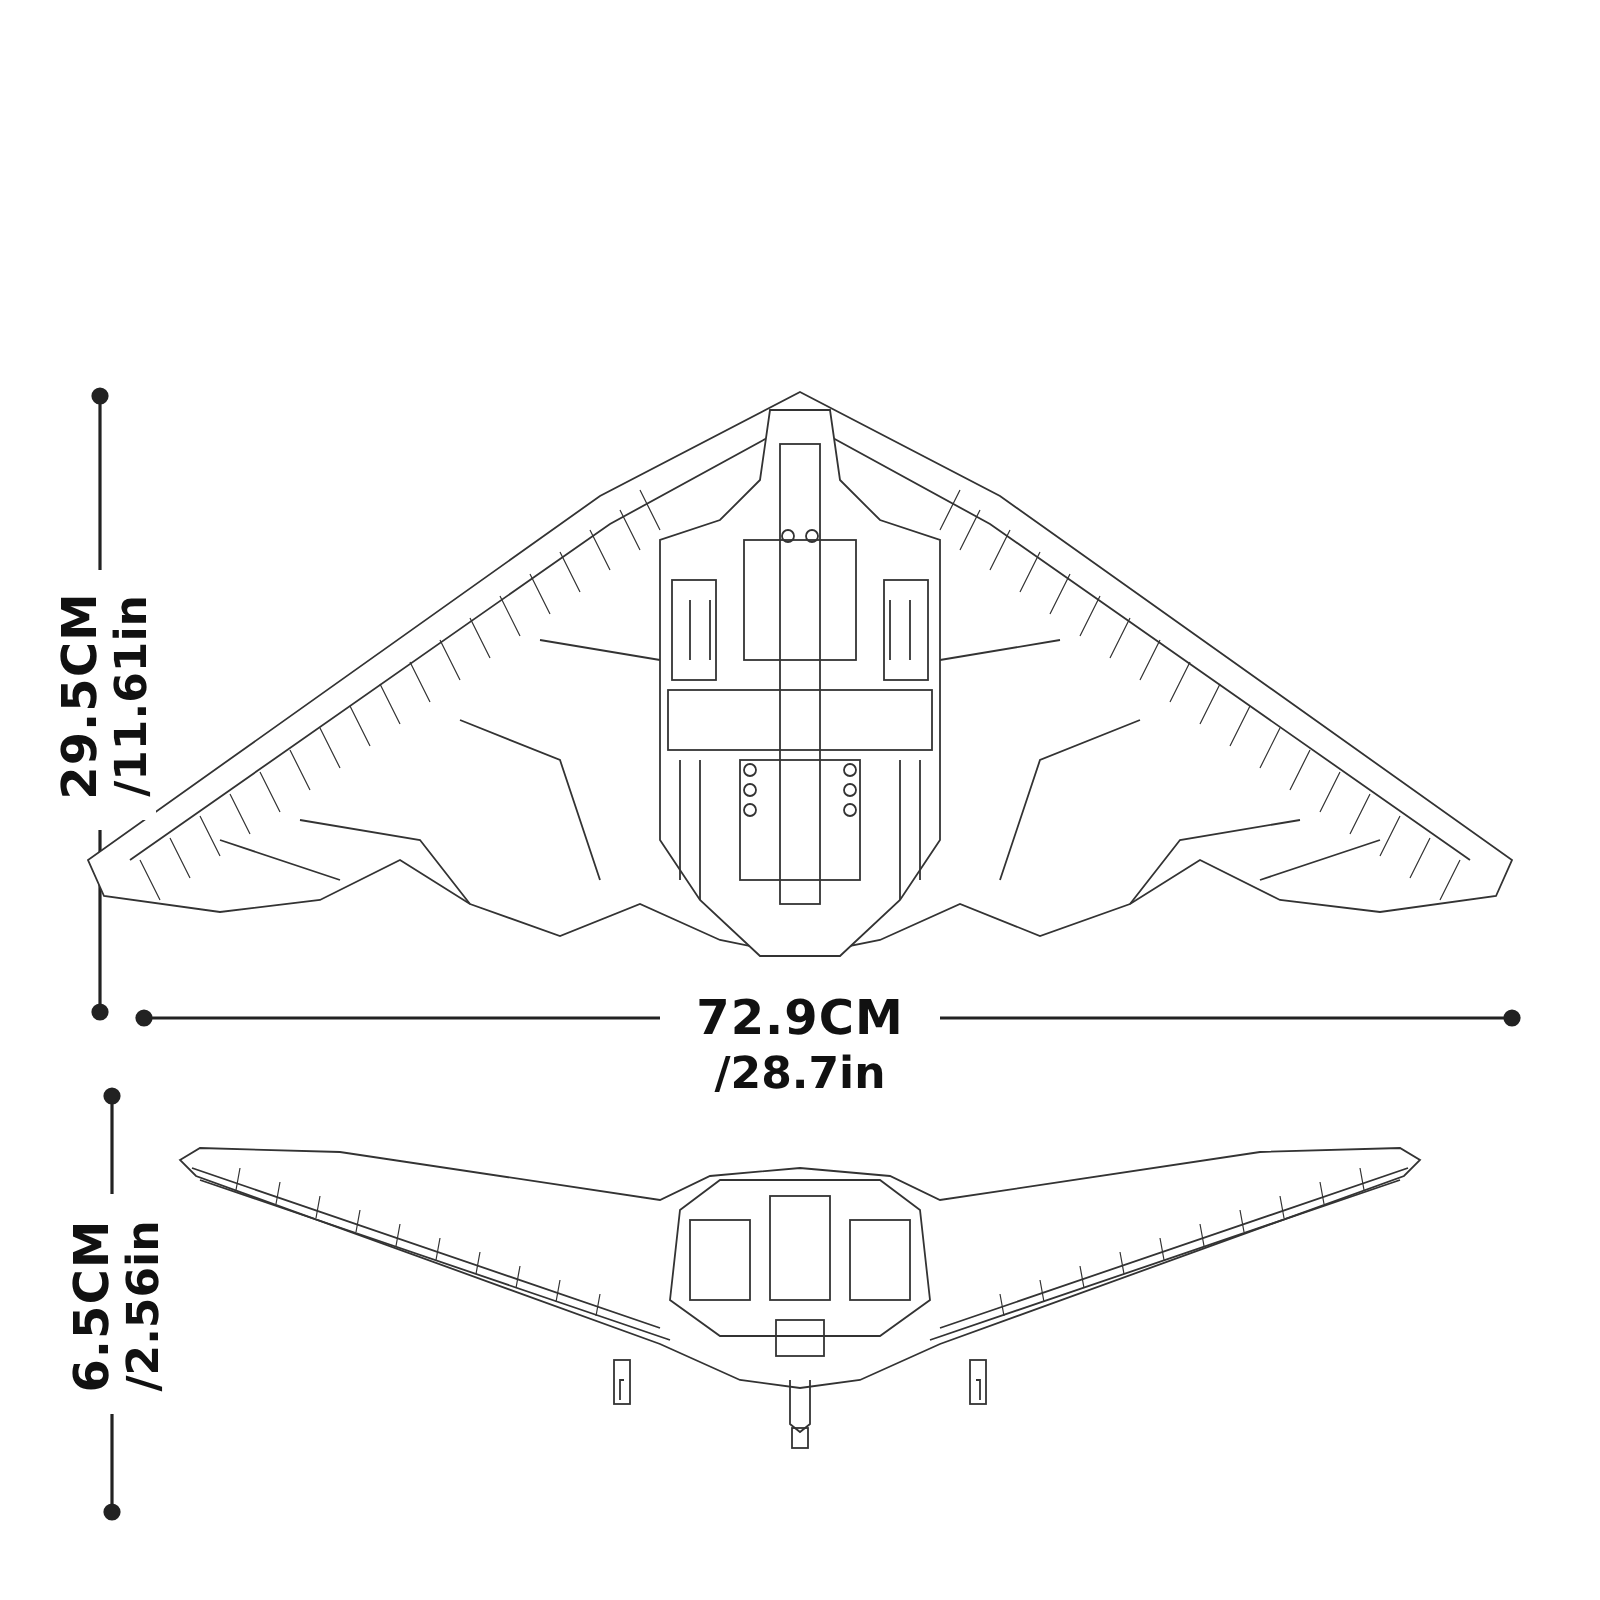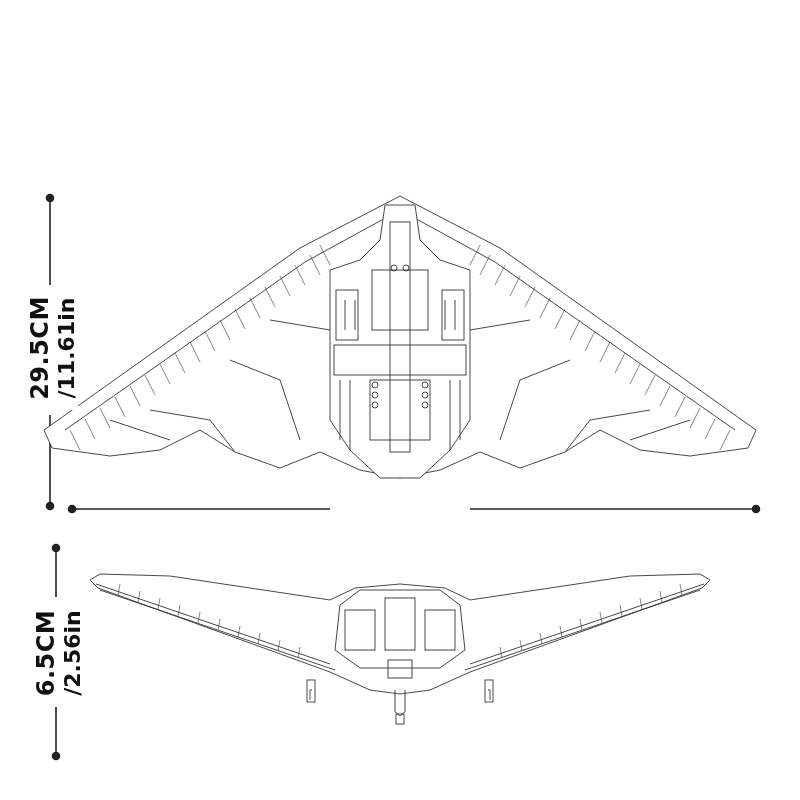--- a/index.html
+++ b/index.html
@@ -111,19 +111,23 @@
       <path d="M395 690 L395 712 L400 716 L405 712 L405 690"></path>
       <rect x="396" y="714" width="8" height="10"></rect>
     </g>
   </svg>
 
   <div class="dimlabel vert" style="left:28px; top:410px; width:124px;">
     <div class="big">29.5CM</div>
     <div class="small" style="margin-top:4px;">/11.61in</div>
   </div>
 
+  <div class="dimlabel" style="left:334px; top:497px; width:132px; text-align:center;">
+    <div class="big">72.9CM</div>
+    <div class="small" style="margin-top:6px;">/28.7in</div>
+  </div>
 
   <div class="dimlabel vert" style="left:34px; top:707px; width:108px;">
     <div class="big">6.5CM</div>
     <div class="small" style="margin-top:4px;">/2.56in</div>
   </div>
 
 </div>
 
 </body></html>

